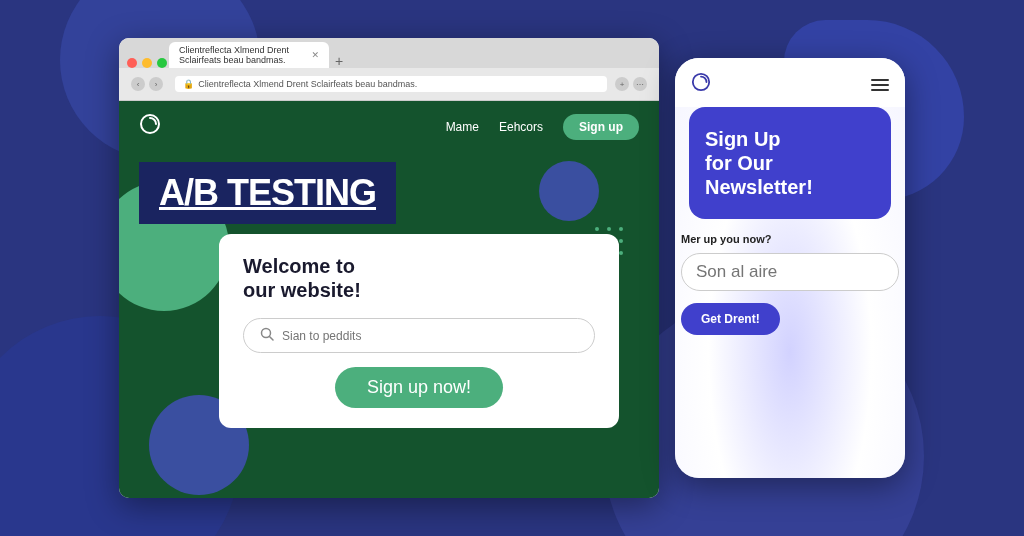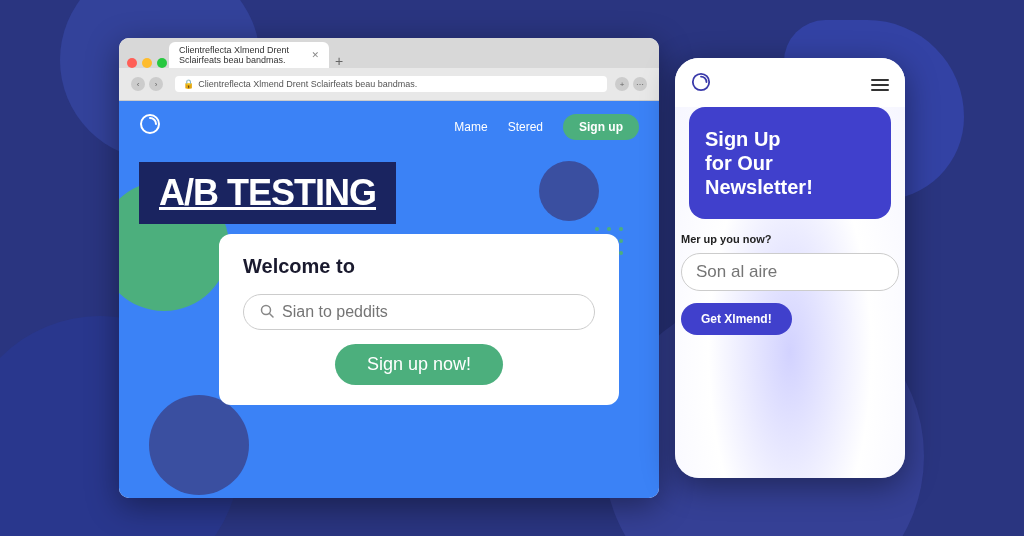--- a/index.html
+++ b/index.html
@@ -93,21 +93,21 @@
       border-radius: 50%;
       display: flex;
       align-items: center;
       justify-content: center;
       font-size: 8px;
       color: #666;
     }
 
     
     .website-content {
-      background: #3b82f6;
+      background: #14532d;
       height: calc(100% - 36px);
       position: relative;
       overflow: hidden;
     }
 
     .website-nav {
       display: flex;
       align-items: center;
       justify-content: space-between;
       padding: 12px 20px;
@@ -225,21 +225,21 @@
     }
 
     .search-icon-svg {
       color: #888;
       font-size: 14px;
     }
 
     .card-search-input {
       border: none;
       outline: none;
-      font-size: 16px;
+      font-size: 12px;
       color: #888;
       width: 100%;
     }
 
     .card-cta-btn {
       background: #4caf7d;
       color: #fff;
       border: none;
       border-radius: 24px;
       padding: 10px 32px;
@@ -447,34 +447,35 @@
 
       <nav class="website-nav">
         <div class="website-logo">
           <svg width="22" height="22" viewBox="0 0 22 22" fill="none">
             <circle cx="11" cy="11" r="9" stroke="white" stroke-width="2" fill="none"></circle>
             <path d="M11 5 A6 6 0 0 1 17 11" stroke="white" stroke-width="2" fill="none" stroke-linecap="round"></path>
           </svg>
         </div>
         <div class="website-nav-links">
           <a class="nav-link">Mame</a>
-          <a class="nav-link">Stered</a>
+          <a class="nav-link">Eehcors</a>
           <button class="nav-signup-btn">Sign up</button>
         </div>
       </nav>
 
       <div class="website-hero">
         <div class="hero-title-box">
           <h1 class="hero-title">A/B TESTING</h1>
         </div>
 
         
         <div class="website-card">
           <div class="card-subtitle">
             <span>Welcome to</span><br>
+            <span>our website!</span>
           </div>
           <div class="card-search">
             <span class="search-icon-svg">
               <svg width="14" height="14" viewBox="0 0 14 14" fill="none">
                 <circle cx="6" cy="6" r="4.5" stroke="#888" stroke-width="1.5"></circle>
                 <line x1="9.5" y1="9.5" x2="13" y2="13" stroke="#888" stroke-width="1.5" stroke-linecap="round"></line>
               </svg>
             </span>
             <input class="card-search-input" type="text" placeholder="Sian to peddits" style="">
           </div>
@@ -506,17 +507,17 @@
       <div class="mobile-hero-title">
         <span>Sign Up</span><br>
         <span>for Our</span><br>
         <span>Newsletter!</span>
       </div>
     </div>
 
     <div class="mobile-form-area">
       <div class="mobile-form-label">Mer up you now?</div>
       <input class="mobile-form-input" type="text" placeholder="Son al aire" style="">
-      <button class="mobile-submit-btn">Get Xlmend!</button>
+      <button class="mobile-submit-btn">Get Drent!</button>
     </div>
   </div>
 
 </div>
 
 </body></html>

